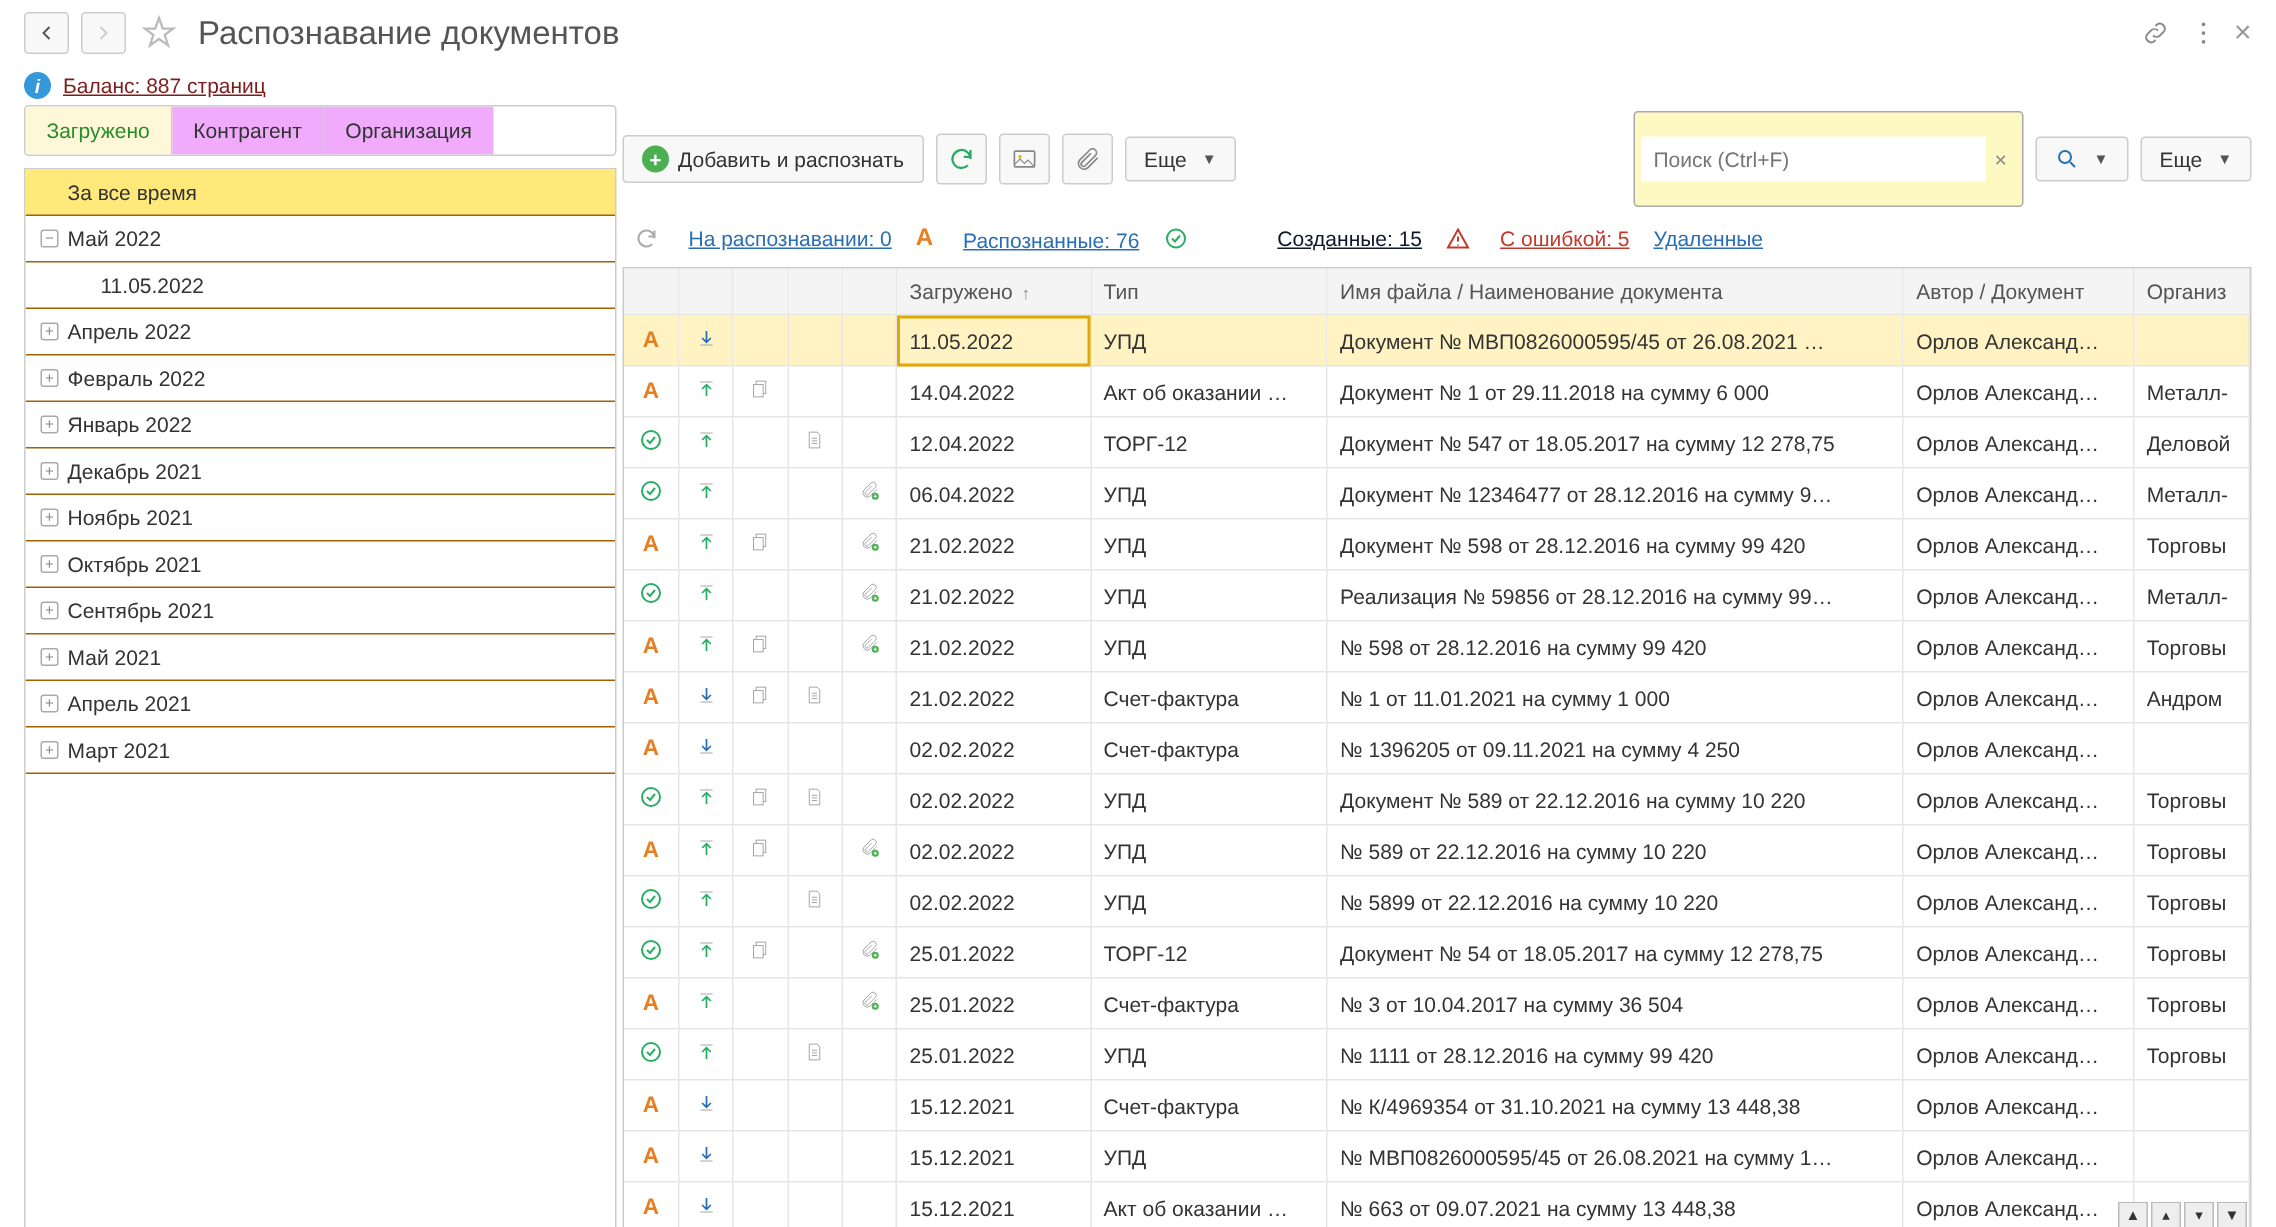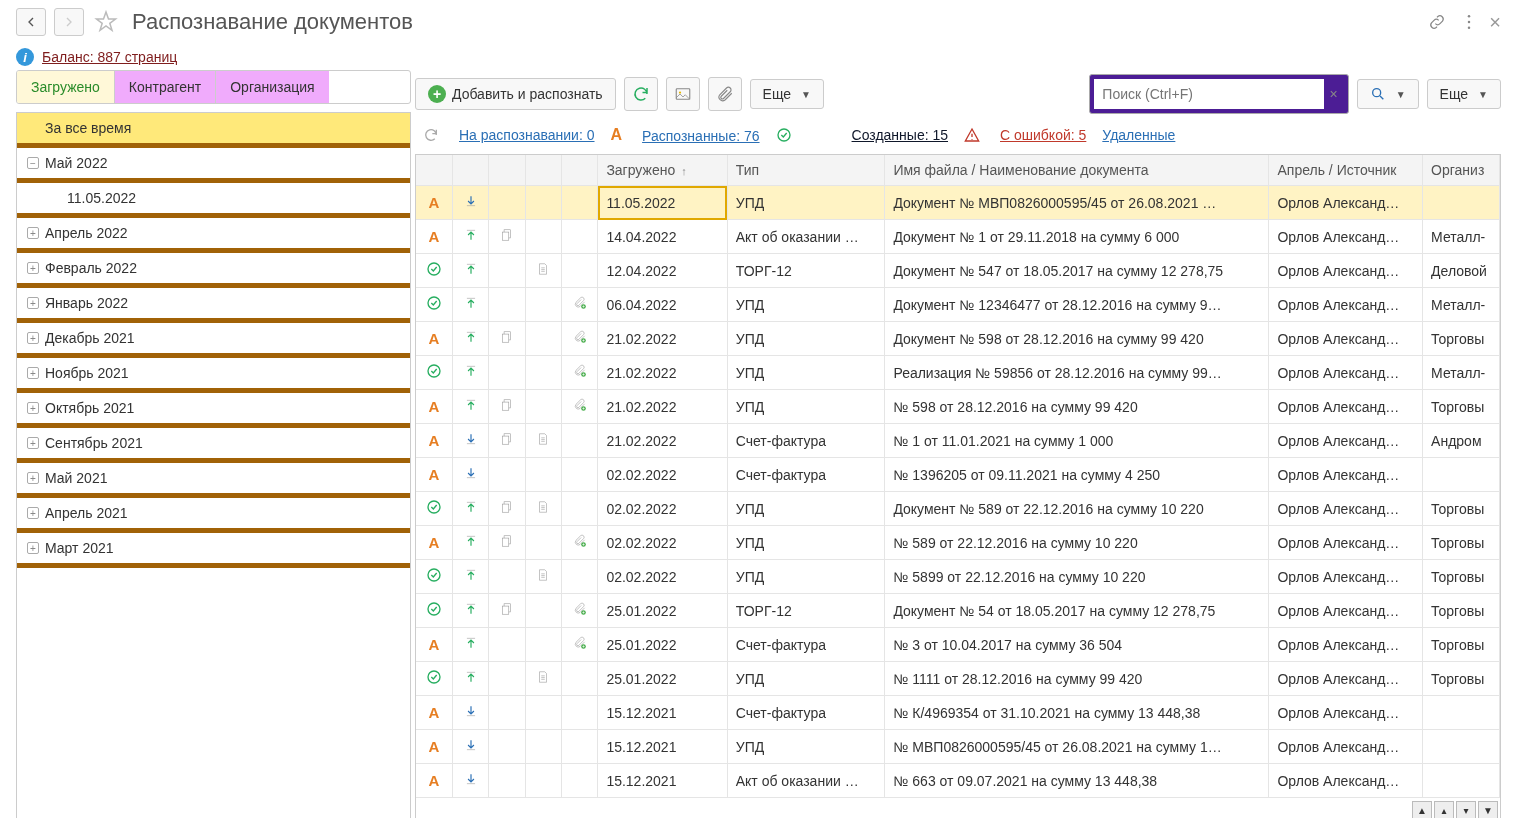--- a/index.html
+++ b/index.html
@@ -17,32 +17,32 @@
 .info-icon { width: 18px; height: 18px; border-radius: 50%; background: #3498db; color: #fff; display: flex; align-items: center; justify-content: center; font-size: 13px; font-weight: bold; font-style: italic; }
 .balance-link { color: #7f1d1d; text-decoration: underline; }
 
 .main-area { display: flex; padding: 0 16px 16px; gap: 4px; height: calc(818px - 50px); }
 .left-panel { width: 395px; display: flex; flex-direction: column; }
 .tabs { display: flex; border: 1px solid #ccc; border-radius: 3px; overflow: hidden; margin-bottom: 8px; }
 .tab { padding: 8px 14px; cursor: pointer; border-right: 1px solid #ccc; background: #f0abfc; }
 .tab:last-child { border-right: none; }
 .tab.active { background: #fff8d8; color: #2a8c2a; font-weight: 500; }
 .tree { border: 1px solid #ccc; flex: 1; overflow-y: auto; }
-.tree-item { padding: 7px 10px; border-bottom: 5px solid #a16207; display: flex; align-items: center; gap: 6px; cursor: pointer; }
+.tree-item { padding: 7px 10px; border-bottom: 1px solid #a16207; display: flex; align-items: center; gap: 6px; cursor: pointer; }
 .tree-item.highlight { background: #ffe97a; }
 .tree-item.indent1 { padding-left: 28px; }
 .tree-item.indent2 { padding-left: 50px; }
 .tree-toggle { width: 12px; height: 12px; display: inline-flex; align-items: center; justify-content: center; font-size: 10px; color: #888; border: 1px solid #aaa; border-radius: 2px; }
 
 .right-panel { flex: 1; display: flex; flex-direction: column; min-width: 0; }
 .toolbar { display: flex; align-items: center; gap: 8px; padding: 4px 0 8px; }
 .btn { border: 1px solid #ccc; border-radius: 3px; background: #f8f8f8; padding: 6px 12px; display: inline-flex; align-items: center; gap: 6px; cursor: pointer; font-size: 14px; }
 .btn.square { padding: 6px; width: 34px; height: 34px; justify-content: center; }
 .add-icon { width: 18px; height: 18px; border-radius: 50%; background: #4caf50; color: #fff; display: flex; align-items: center; justify-content: center; font-weight: bold; }
-.search-box { flex: 1; display: flex; align-items: center; border: 1px solid #aaa; border-radius: 3px; background: #4c1d95; padding: 4px 4px; }
+.search-box { flex: 1; display: flex; align-items: center; border: 1px solid #aaa; border-radius: 3px; background: #fef9c3; padding: 16px 4px; }
 .search-input { flex: 1; border: none; padding: 7px 8px; font-size: 14px; outline: none; }
 .search-clear { width: 20px; text-align: center; color: #888; cursor: pointer; }
 .dropdown-caret { font-size: 10px; color: #555; margin-left: 4px; }
 
 .filter-row { display: flex; align-items: center; gap: 16px; padding: 4px 8px 10px; font-size: 14px; }
 .filter-item { display: flex; align-items: flex-end; gap: 20px; }
 .filter-link { text-decoration: underline; color: #2a6fb5; }
 .filter-link.green { color: #0f172a; margin-left: 40px; }
 .filter-link.red { color: #c0392b; }
 .filter-link.plain { color: #2a6fb5; }
@@ -250,21 +250,21 @@
         <thead>
           <tr>
             <th class="col-ico"></th>
             <th class="col-ico"></th>
             <th class="col-ico"></th>
             <th class="col-ico"></th>
             <th class="col-ico"></th>
             <th class="col-date"><span>Загружено</span><span class="sort-arrow">↑</span></th>
             <th class="col-type">Тип</th>
             <th class="col-name">Имя файла / Наименование документа</th>
-            <th class="col-author">Апрель / Источник</th>
+            <th class="col-author">Автор / Документ</th>
             <th class="col-org">Организ</th>
           </tr>
         </thead>
         <tbody id="tbody">
               <tr class="selected">
                 <td class="col-ico"><span class="status-a" style="font-size:15px">A</span></td>
                 <td class="col-ico"><svg width="14" height="16" viewBox="0 0 24 24">
                     <path d="M12 4v13M7 12l5 5 5-5" stroke="#2a6fb5" stroke-width="2" fill="none"></path>
                     <path d="M5 20h14" stroke="#999"></path>
                   </svg></td>

